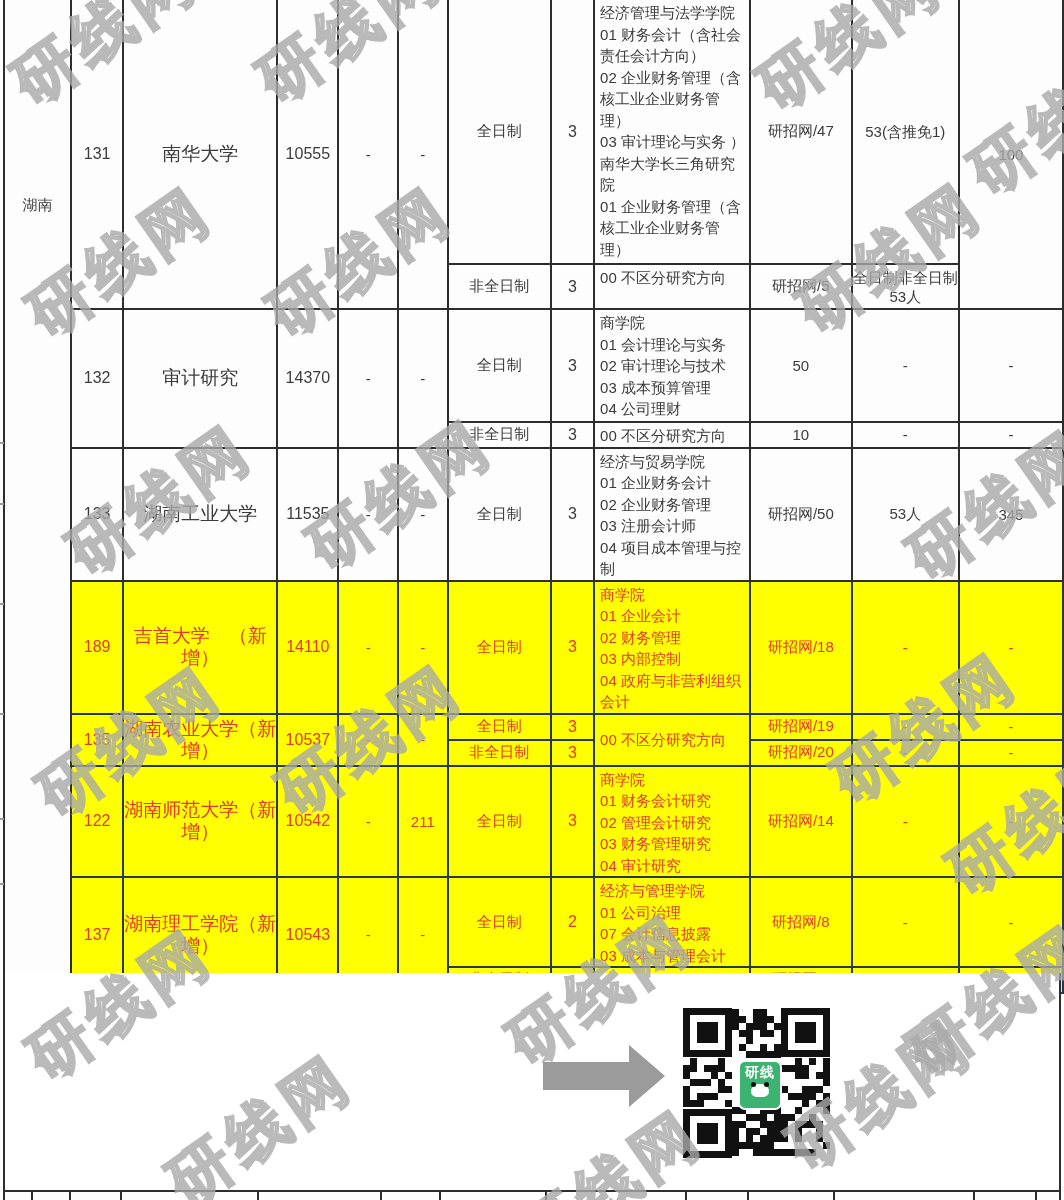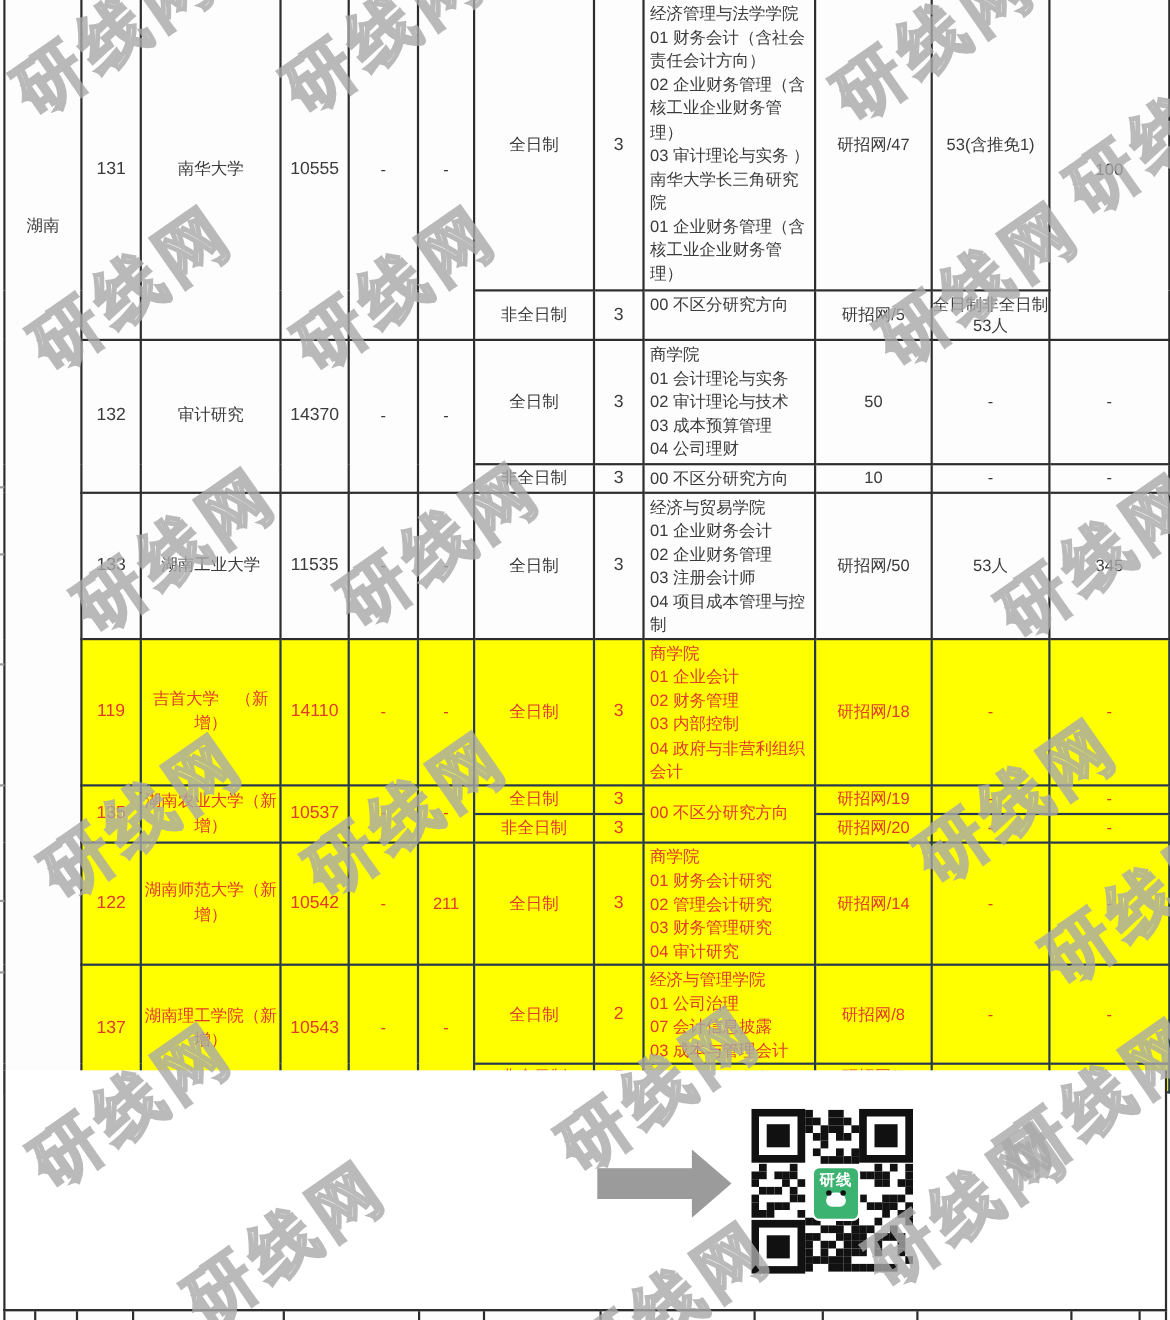--- a/index.html
+++ b/index.html
@@ -3,21 +3,21 @@
 <meta charset="utf-8">
 <style>
   html,body{margin:0;padding:0;background:#fff;}
   #screen{position:relative;width:1064px;height:1200px;background:#fdfdfd;overflow:hidden;
           font-family:"Liberation Sans","DejaVu Sans",sans-serif;color:#3b3b3b;}
   table{position:absolute;left:3px;top:-2px;border-collapse:collapse;table-layout:fixed;}
   td{border:2px solid #2d2d2d;text-align:center;vertical-align:middle;font-size:15px;
      padding:0;overflow:visible;}
   td.no,td.code,td.count{font-size:16px;}
   td.province{vertical-align:top;padding-top:196px;font-size:15px;}
-  td.univ{white-space:pre;line-height:22px;font-size:15px;margin-top:48px;}
+  td.univ{white-space:pre;line-height:22px;font-size:19px;margin-top:48px;}
   td.programs{text-align:left;vertical-align:top;padding:2px 1px 0 5px;white-space:pre;
               line-height:21.5px;font-size:15px;}
   td.programs.mid{vertical-align:middle;padding-top:0;}
   td.enrolled{white-space:pre;line-height:19px;}
   tr.yellow td{background:#ffff00;color:#e03a2b;border-color:#25384f;}
   .wm{position:absolute;z-index:50;font-size:62px;font-weight:bold;letter-spacing:7px;
       white-space:nowrap;color:rgba(255,255,255,0.42);-webkit-text-stroke:2.5px #a9a9a9;
       transform:translate(-50%,-50%) rotate(-35deg);opacity:.8;pointer-events:none;}
   #footer-box{position:absolute;left:3px;top:973px;width:1054px;height:217px;
               border-left:2px solid #2d2d2d;border-right:2px solid #2d2d2d;
@@ -134,21 +134,21 @@
 01 企业财务会计
 02 企业财务管理
 03 注册会计师
 04 项目成本管理与控
 制</td>
       <td>研招网/50</td>
       <td>53人</td>
       <td>345</td>
     </tr>
     <tr style="height:132px" class="yellow">
-      <td class="no">119</td>
+      <td class="no">189</td>
       <td class="univ">吉首大学　（新
 增）</td>
       <td class="code">14110</td>
       <td>-</td>
       <td>-</td>
       <td>全日制</td>
       <td class="count">3</td>
       <td class="programs">商学院
 01 企业会计
 02 财务管理

